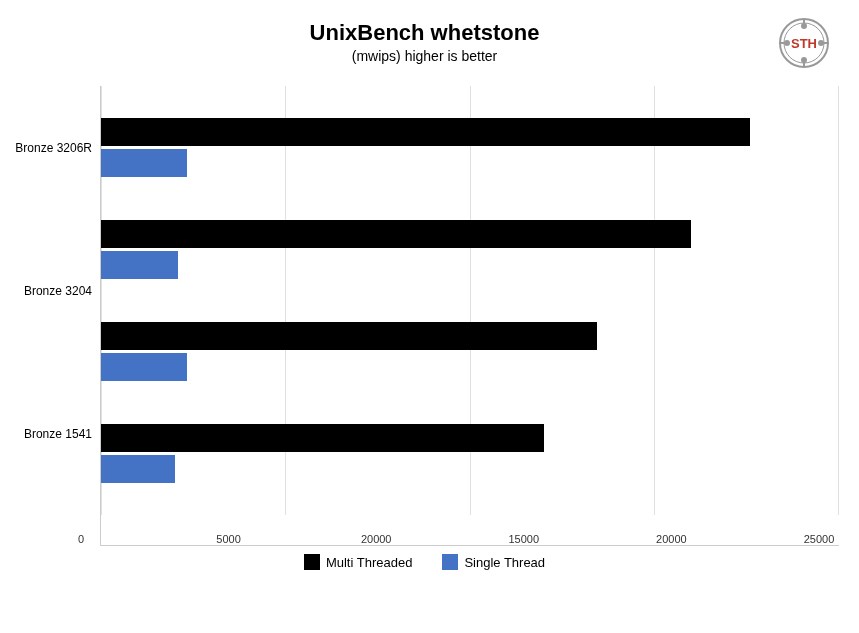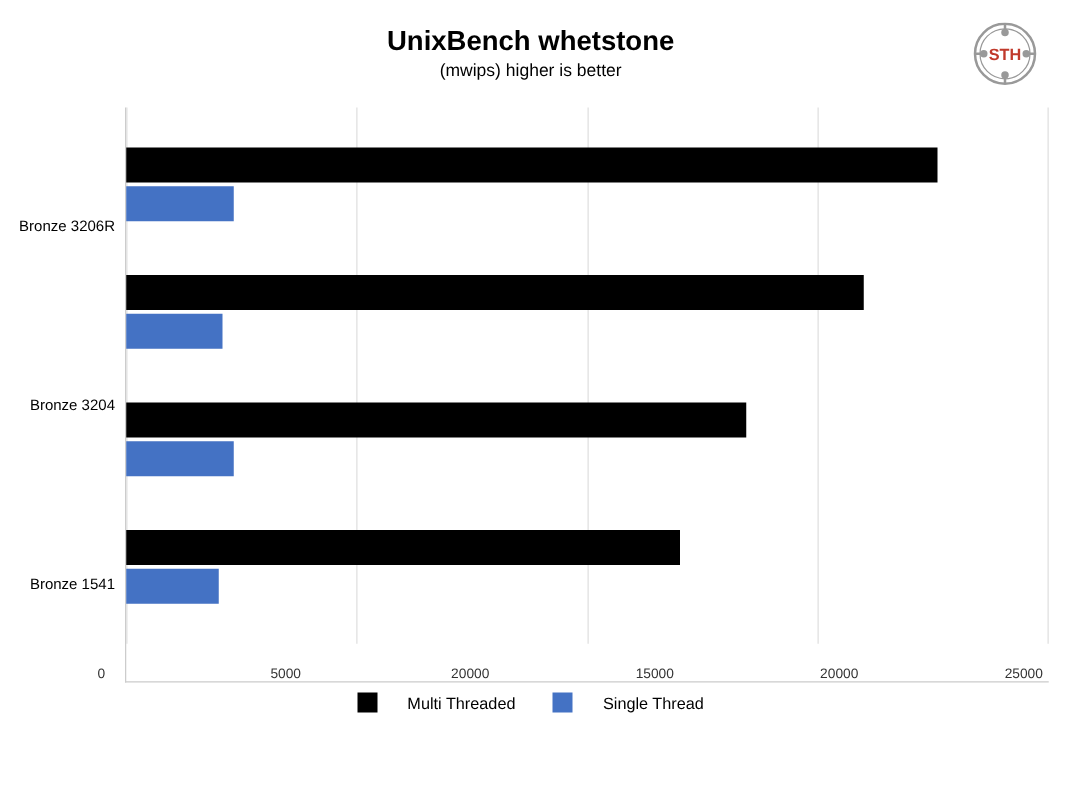--- a/index.html
+++ b/index.html
@@ -48,21 +48,21 @@
       flex-direction: column;
       justify-content: space-around;
       padding-bottom: 30px;
     }
     .y-label {
       font-size: 12px;
       text-align: right;
       padding-right: 8px;
       display: flex;
       flex-direction: column;
-      justify-content: flex-end;
+      justify-content: center;
       height: 100px;
     }
     .y-label span:first-child {
       margin-bottom: 20px;
     }
     .chart-plot {
       flex: 1;
       position: relative;
       border-left: 1px solid #ccc;
       border-bottom: 1px solid #ccc;
@@ -132,21 +132,21 @@
     }
     .legend {
       display: flex;
       justify-content: center;
       gap: 30px;
       margin-top: 8px;
     }
     .legend-item {
       display: flex;
       align-items: center;
-      gap: 24px;
+      gap: 6px;
       font-size: 13px;
     }
     .legend-color {
       width: 16px;
       height: 16px;
     }
     .legend-black { background: #000; }
     .legend-blue { background: #4472c4; }
   </style>
 </head>

